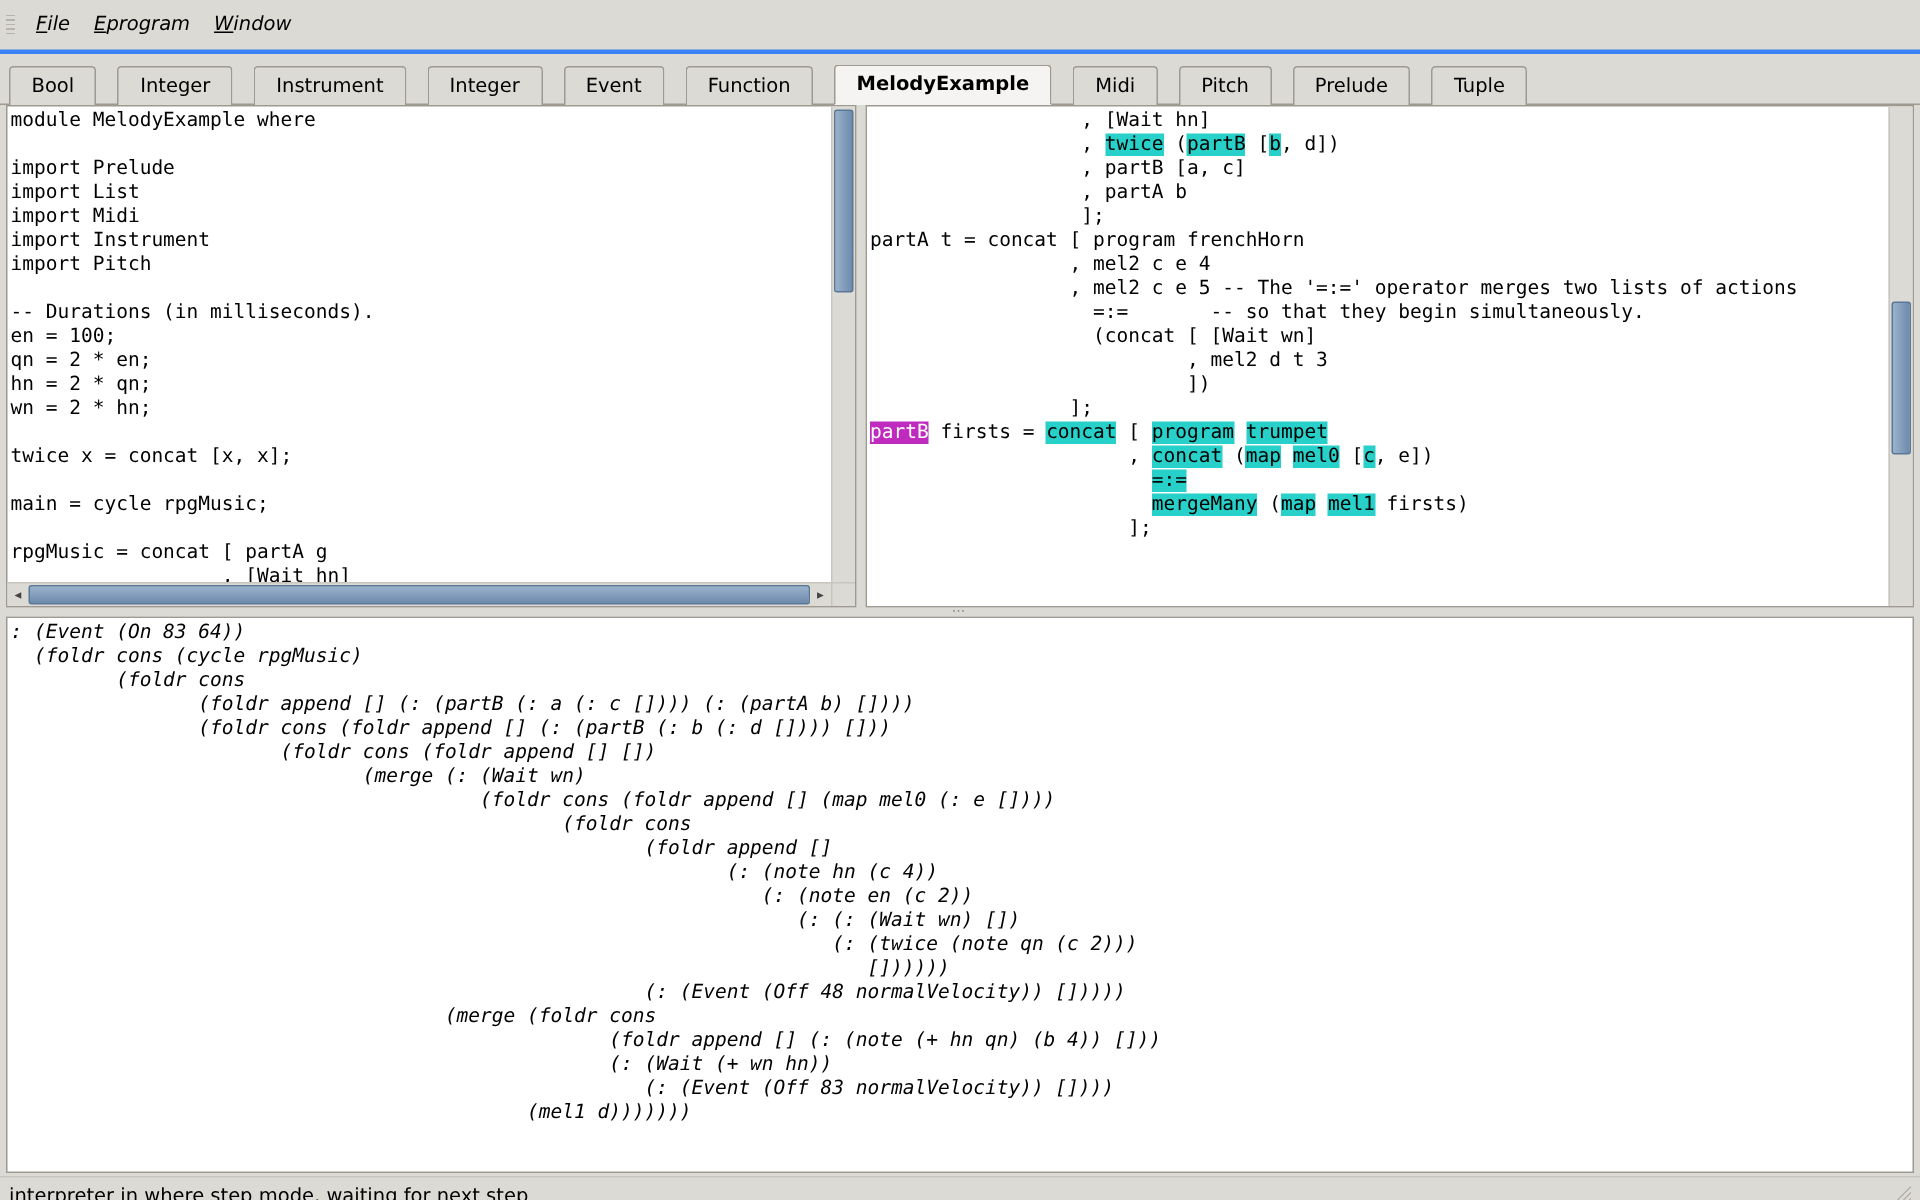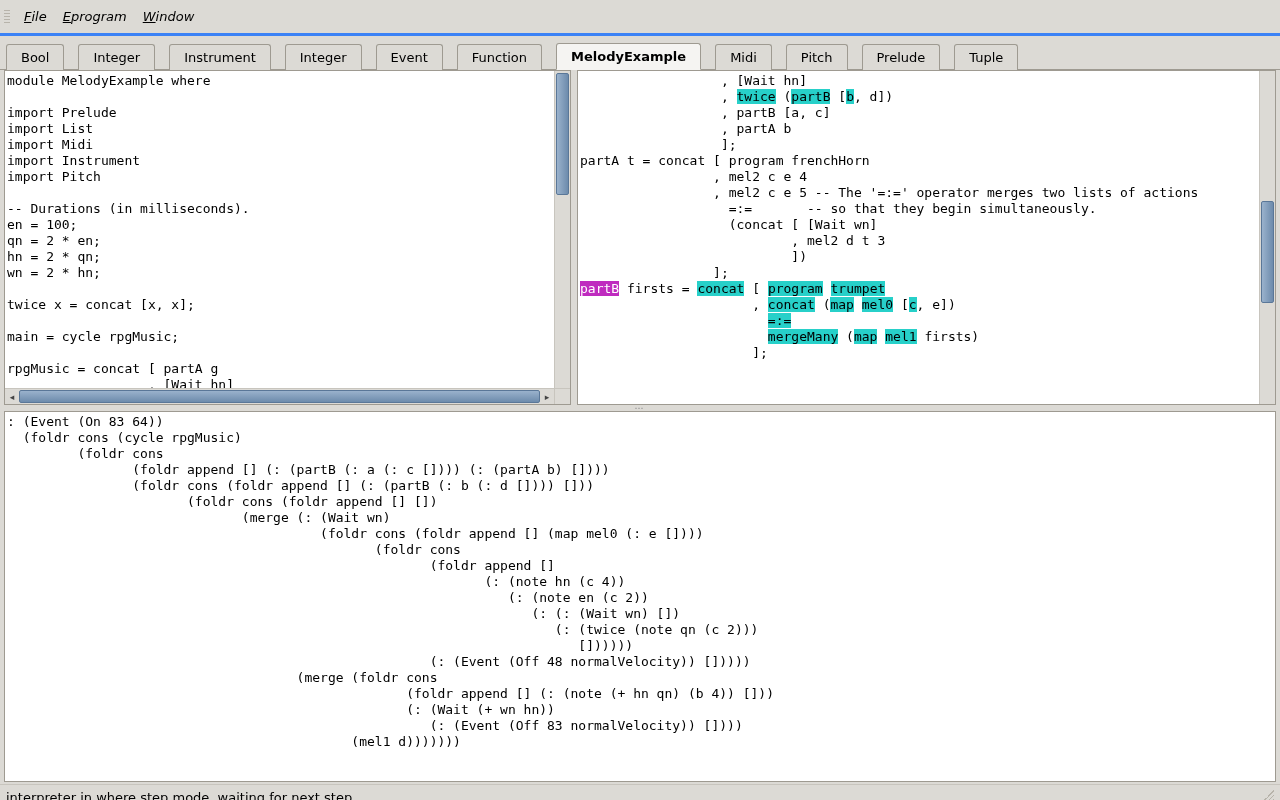--- a/index.html
+++ b/index.html
@@ -159,20 +159,21 @@
     flex: 1;
     padding: 0 4px 4px 4px;
     box-sizing: border-box;
   }
   .bottom-pane {
     background: var(--white);
     border: 1px solid var(--panel-border);
     height: 100%;
     position: relative;
     overflow: hidden;
+    font-style: italic;
   }
   .bottom-pane .content {
     position:absolute; inset: 2px 2px;
     overflow: hidden;
   }
 
   
   .statusbar {
     height: 24px;
     border-top: 1px solid #c8c5be;

